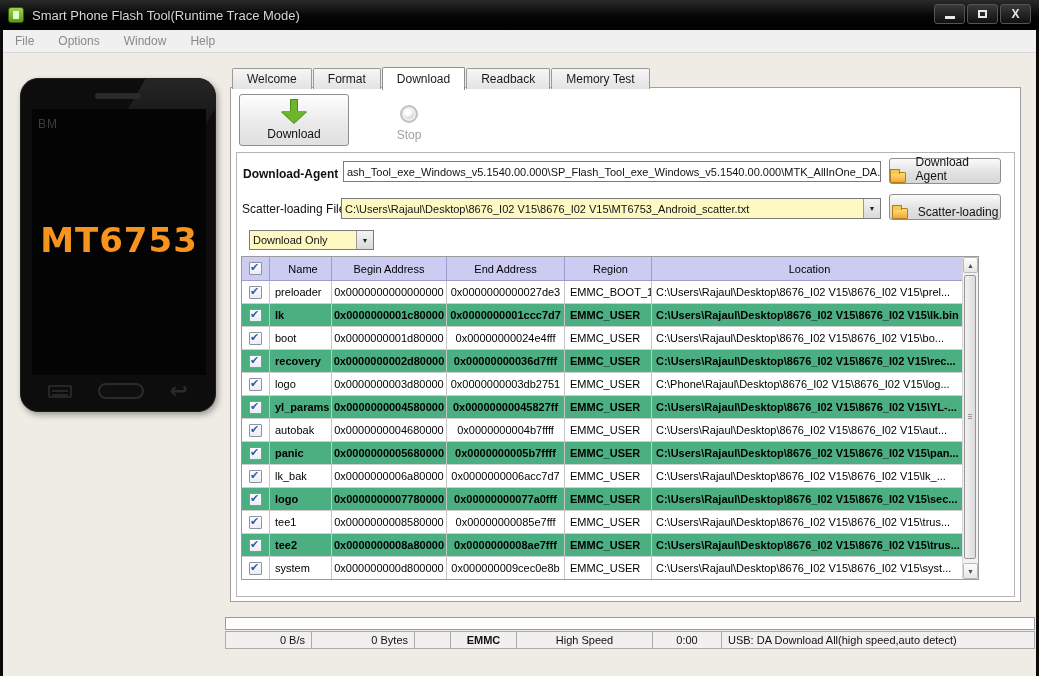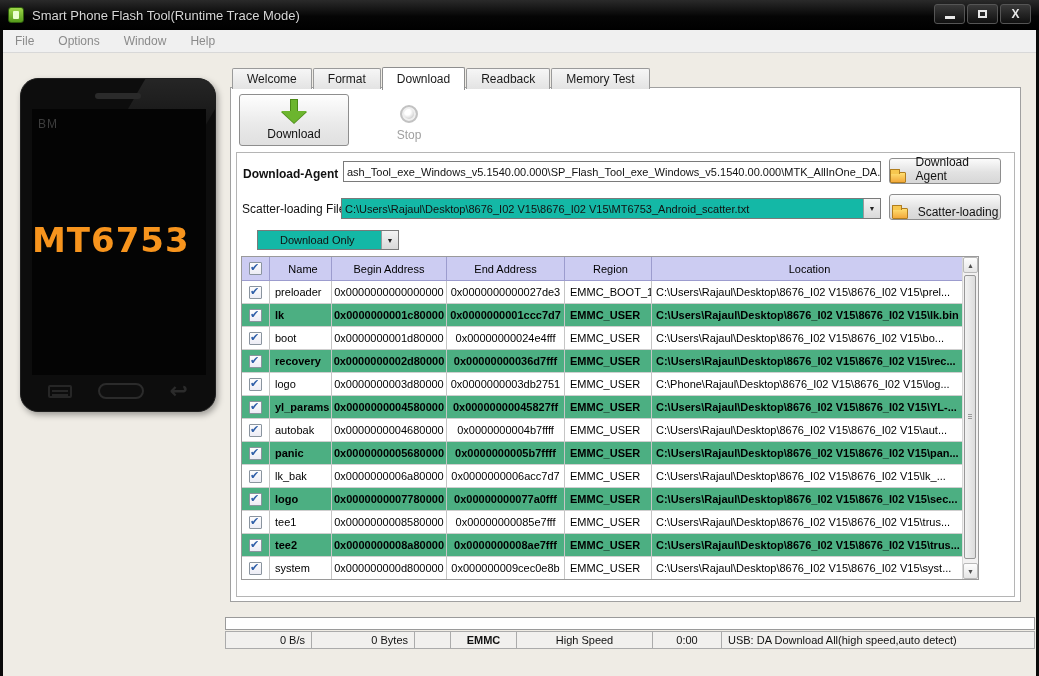--- a/index.html
+++ b/index.html
@@ -31,21 +31,21 @@
   
   .phone { position:absolute; left:20px; top:78px; width:196px; height:334px; background:#0d0d0d;
     border-radius:18px; border:1px solid #1f1f1f; box-shadow:2px 3px 6px rgba(0,0,0,0.35); overflow:hidden; }
   .phone::before { content:""; position:absolute; left:55%; top:0; width:45%; height:60px;
     background:linear-gradient(rgba(255,255,255,0.10),rgba(255,255,255,0.02)); transform:skewX(-30deg); }
   .speaker { position:absolute; left:50%; top:14px; transform:translateX(-50%);
     width:46px; height:6px; background:#2a2a2a; border-radius:3px; }
   .screen { position:absolute; left:11px; top:30px; width:174px; height:266px; background:#040404; }
   .bm-label { position:absolute; left:6px; top:8px; color:#3d3d3d; font-size:12px; letter-spacing:1px; }
   .chip-label { position:absolute; left:0; right:0; top:50%; transform:translateY(-55%);
-    text-align:left; font-size:34px; font-weight:bold; letter-spacing:1px;
+    text-align:center; font-size:34px; font-weight:bold; letter-spacing:1px;
     color:var(--chip-color,#F7941D); font-family:"DejaVu Sans",sans-serif; }
   .phone-btns { position:absolute; left:11px; right:11px; bottom:8px; height:24px;
     display:flex; align-items:center; justify-content:space-between; padding:0 16px; }
   .menu-glyph { width:24px; height:13px; border:2px solid #262626; border-radius:2px; position:relative; }
   .menu-glyph::after { content:""; position:absolute; left:2px; right:2px; top:3px; height:2px; background:#262626; box-shadow:0 4px 0 #262626; }
   .home-glyph { width:46px; height:16px; border:2px solid #2b2b2b; border-radius:8px; background:#0f0f0f; }
   .back-glyph { color:#2b2b2b; font-size:22px; line-height:16px; font-weight:bold; }
 
   
   .main { position:absolute; left:230px; top:66px; width:791px; height:536px; }
@@ -76,27 +76,27 @@
     border:2px solid #c2c2c2; box-shadow:inset 0 0 0 2px #efefef; }
 
   
   .groupbox { position:absolute; left:5px; top:64px; right:5px; bottom:4px; border:1px solid #b5b5b5; background:#fff; }
   .lbl { position:absolute; font-size:12px; color:#111; }
   .da-lbl { left:6px; top:14px; font-weight:bold; }
   .sc-lbl { left:5px; top:49px; }
   .textbox { position:absolute; background:#fff; border:1px solid #7a7a7a; font-size:11px; color:#111;
     display:flex; align-items:center; padding:0 3px; overflow:hidden; white-space:nowrap; }
   .da-box { left:106px; top:8px; width:538px; height:21px; }
-  .combo { position:absolute; background:#14b8a6; border:1px solid #7a7a7a; font-size:11px; color:#111;
+  .combo { position:absolute; background:#fef9c3; border:1px solid #7a7a7a; font-size:11px; color:#111;
     display:flex; align-items:center; overflow:hidden; white-space:nowrap; }
   .combo .combo-text { flex:1; padding:0 3px; overflow:hidden; }
   .combo-arrow { width:17px; align-self:stretch; display:flex; align-items:center; justify-content:center;
     background:linear-gradient(#f4f4f4,#d9d9d9); border-left:1px solid #9a9a9a; font-size:7px; color:#222; }
   .sc-box { left:104px; top:45px; width:540px; height:21px; }
-  .mode-combo { left:20px; top:77px; width:142px; height:20px;padding-left:19px; }
+  .mode-combo { left:12px; top:77px; width:125px; height:20px; }
   .btn { position:absolute; height:26px; background:linear-gradient(#fbfbfb,#e2e2e2 55%,#d7d7d7);
     border:1px solid #8e8e8e; border-radius:3px; font-size:12px; color:#111;
     display:flex; align-items:flex-end; justify-content:center; gap:10px; }
   .da-btn { left:652px; top:5px; width:112px; }
   .sc-btn { left:652px; top:41px; width:112px; }
   .folder { width:16px; height:11px; background:linear-gradient(#ffdf71,#f2a93b); border:1px solid #b07d1e;
     border-radius:1px; position:relative; margin-top:2px; }
   .folder::before { content:""; position:absolute; left:-1px; top:-4px; width:8px; height:4px;
     background:#f7c74f; border:1px solid #b07d1e; border-bottom:none; border-radius:1px 1px 0 0; }
 

